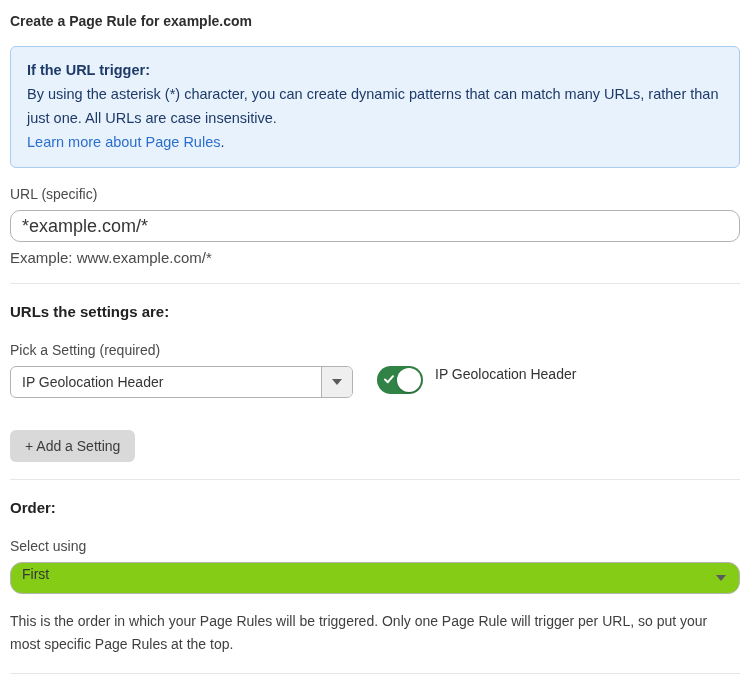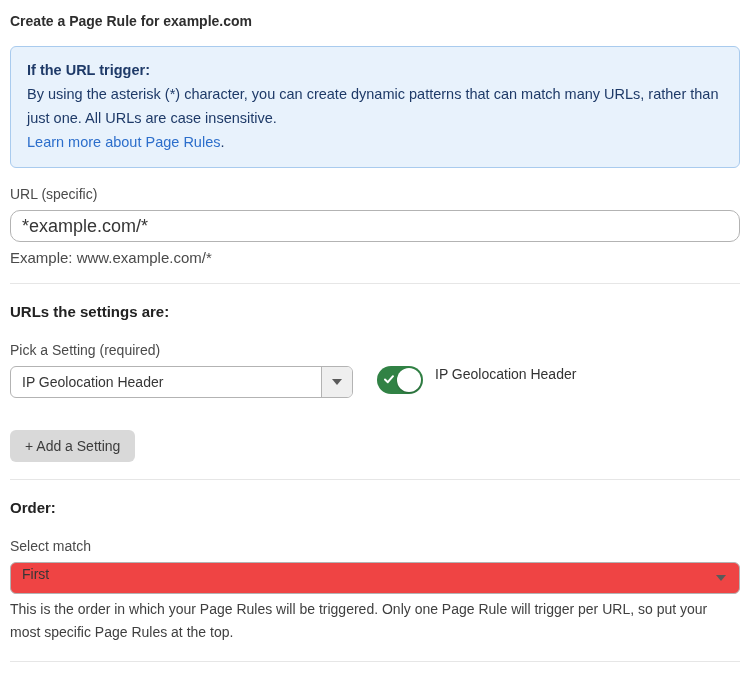--- a/index.html
+++ b/index.html
@@ -151,40 +151,40 @@
     background: #d9d9d9;
     color: #3c3c3c;
   }
   .add-setting-wrap { margin-bottom: 15px; }
   
   .order-select {
     position: relative;
     width: 100%;
     height: 32px;
     border: 1px solid #b3b3b3;
-    border-radius: 6px;
-    background: #ef4444;
+    border-radius: 12px;
+    background: #84cc16;
     display: flex;
     align-items: center;
     padding: 0 30px 8px 11px;
     font-size: 14px;
     color: #363636;
     cursor: pointer;
   }
   .order-select .tri-down {
     position: absolute;
     right: 13px;
     top: 50%;
     margin-top: -3px;
   }
   .order-helper {
     font-size: 14px;
     color: #3f3f3f;
     line-height: 23px;
-    margin-top: 4px;
+    margin-top: 16px;
   }
 </style>
 </head>
 <body>
 
 <h1 class="page-title">Create a Page Rule for example.com</h1>
 
 <div class="info-box">
   <div class="info-heading">If the URL trigger:</div>
   <div>By using the asterisk (*) character, you can create dynamic patterns that can match many URLs, rather than just one. All URLs are case insensitive.</div>
@@ -218,21 +218,21 @@
 </div>
 
 <div class="add-setting-wrap">
   <button class="btn btn-secondary">+ Add a Setting</button>
 </div>
 
 <hr class="divider">
 
 <h2 class="section-heading">Order:</h2>
 
-<div class="field-label">Select match</div>
+<div class="field-label">Select using</div>
 
 <div class="order-select">
   <span>First</span>
   <span class="tri-down"></span>
 </div>
 
 <div class="order-helper">This is the order in which your Page Rules will be triggered. Only one Page Rule will trigger per URL, so put your most specific Page Rules at the top.</div>
 
 <hr class="divider">
 

